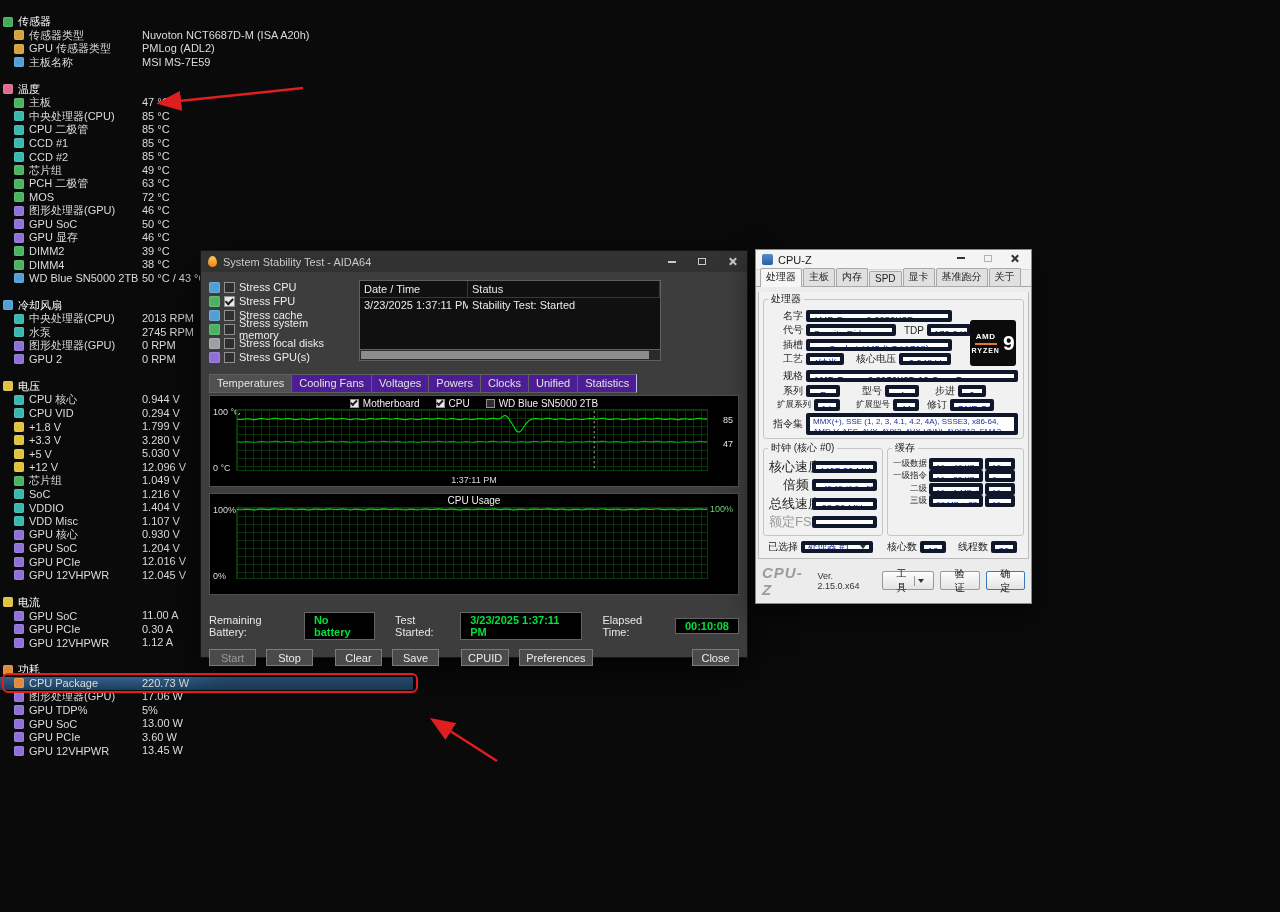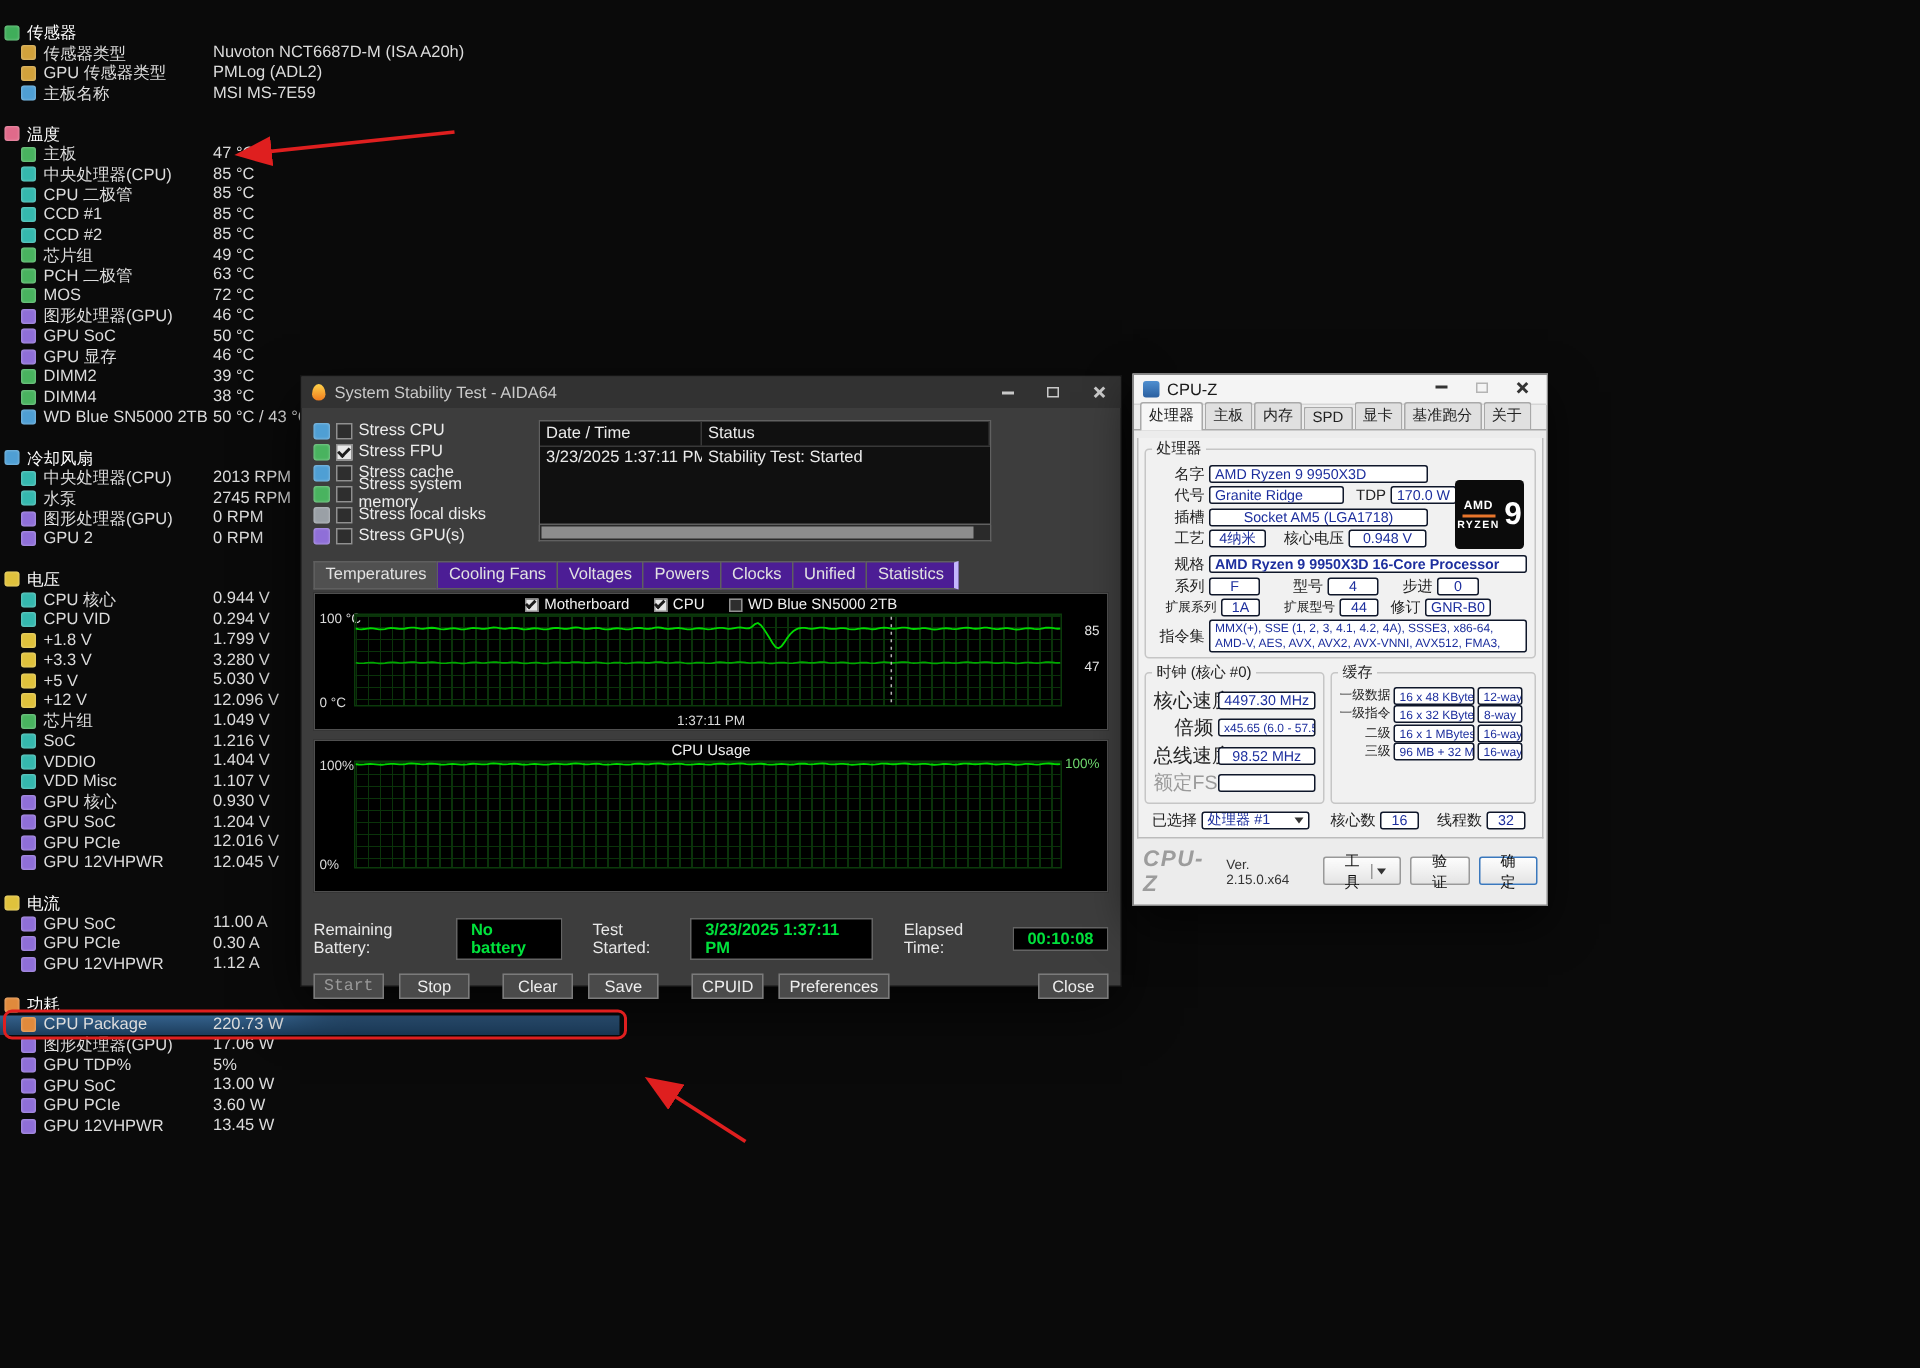--- a/index.html
+++ b/index.html
@@ -62,21 +62,21 @@
   .loghead .hcell { padding:2px 4px; border-right:1px solid #383838; }
   .c0 { width:108px; flex:none; } .c1 { flex:1; }
   .logrow { display:flex; height:14px; color:#eaeaea; }
   .logrow .rcell { padding:1px 4px; overflow:hidden; white-space:nowrap; }
   .hscroll { height:11px; background:#2a2a2a; border:1px solid #606060; border-top:none; position:relative; }
   .hscroll .thumb { position:absolute; left:1px; top:1px; bottom:1px; width:96%; background:#8d8d8d; }
 
   .tabstrip { display:flex; margin-top:8px; }
   .atab { padding:2px 7px 3px; background:#4c1d95; border:1px solid #5f5f5f; border-right:none;
     color:#e2e2e2; }
-  .atab:last-child { border-right:3px solid #c4b5fd; }
+  .atab:last-child { border-right:1px solid #c4b5fd; }
   .atab.active { background:#505050; }
 
   .gpanel { position:relative; background:#000; border:1px solid #4f4f4f; margin-top:2px; height:92px; }
   .gpanel.usage { height:102px; margin-top:6px; }
   .gridbox { position:absolute; left:26px; right:30px; top:13px; bottom:15px;
     border:1px solid #0b3a0b;
     background-image:
       repeating-linear-gradient(to right, #0a330a 0 1px, transparent 1px 8px),
       repeating-linear-gradient(to bottom, #0a330a 0 1px, transparent 1px 8px); }
   .gridbox svg { position:absolute; inset:0; width:100%; height:100%; }
@@ -95,21 +95,21 @@
   .statusrow { display:flex; align-items:center; margin-top:17px; }
   .slab { color:#e8e8e8; }
   .sval { background:#000; border:1px solid #646464; color:#00e23c; font-weight:bold;
     padding:1px 9px; margin:0 20px 0 7px; }
   .statusrow .sval:last-child { margin-right:0; }
 
   .btnrow { display:flex; margin-top:9px; align-items:center; }
   .abtn { height:17px; min-width:47px; background:#4a4a4a; border:1px solid #7b7b7b;
     color:#ededed; font-size:11px; display:flex; align-items:center; justify-content:center;
     padding:0 6px; font-family:inherit; }
-  .abtn.disabled { color:#9a9a9a;font-family:Liberation Mono, monospace; }
+  .abtn.disabled { color:#9a9a9a; }
   .abtn.closebtn { margin-left:auto; }
 
   
   .cpuz { position:absolute; left:755px; top:249px; width:277px; background:#ececec;
     border:1px solid #8a8a8a; box-shadow:0 12px 28px rgba(0,0,0,.6); color:#111; font-size:10px; }
   .ztitle { height:20px; display:flex; align-items:center; background:#f4f4f4;
     border-bottom:1px solid #d6d6d6; padding:0 3px; }
   .zicon { width:11px; height:11px; background:linear-gradient(#4f8fd0,#2a5fa0); border-radius:2px; margin:0 5px 0 3px; flex:none; }
   .ztitle .t { font-size:11px; color:#1a1a1a; }
   .zwb { width:27px; height:18px; display:flex; align-items:center; justify-content:center; color:#333; }
@@ -121,21 +121,21 @@
   .zpage { background:#f1f1f1; margin:0 2px 2px; border:1px solid #bcbcbc; border-top:none; padding-bottom:1px; }
 
   fieldset.grp { border:1px solid #c6c6c6; border-radius:3px; margin:5px 4px 2px; padding:2px 0 3px;
     min-width:0; position:relative; }
   fieldset.grp legend { font-size:10px; padding:0 3px; margin-left:4px; color:#222; }
   .crow { display:flex; align-items:center; margin:0.5px 5px; }
   .cl { font-size:10px; color:#222; margin-right:3px; white-space:nowrap; flex:none; }
   .cl.r { text-align:right; }
   .cl.dim { color:#9a9a9a; }
   .cl.sm { font-size:8.5px; }
-  .cb { background:#fff; border:1px solid #0f172a; border-radius:2px; height:12px; line-height:11px;
+  .cb { background:#fff; border:4px solid #0f172a; border-radius:2px; height:12px; line-height:11px;
     font-size:9.5px; color:#1d2f9e; padding:0 3px; white-space:nowrap; overflow:hidden; flex:none; }
   .cb.ctr { text-align:center; }
   .cb.grow { flex:1; }
   .cb.multi { height:22px; white-space:normal; line-height:10px; font-size:8px; }
   .cb.sm { font-size:8px; }
   .cb.bold { font-weight:bold; }
   .amd { position:absolute; right:7px; top:14px; width:46px; height:46px; background:#0b0b0b;
     border-radius:3px; color:#fff; display:flex; align-items:center; justify-content:center; gap:3px; }
   .amd .col { display:flex; flex-direction:column; align-items:center; line-height:1; }
   .amd .b { font-size:8px; font-weight:bold; letter-spacing:.5px; }

